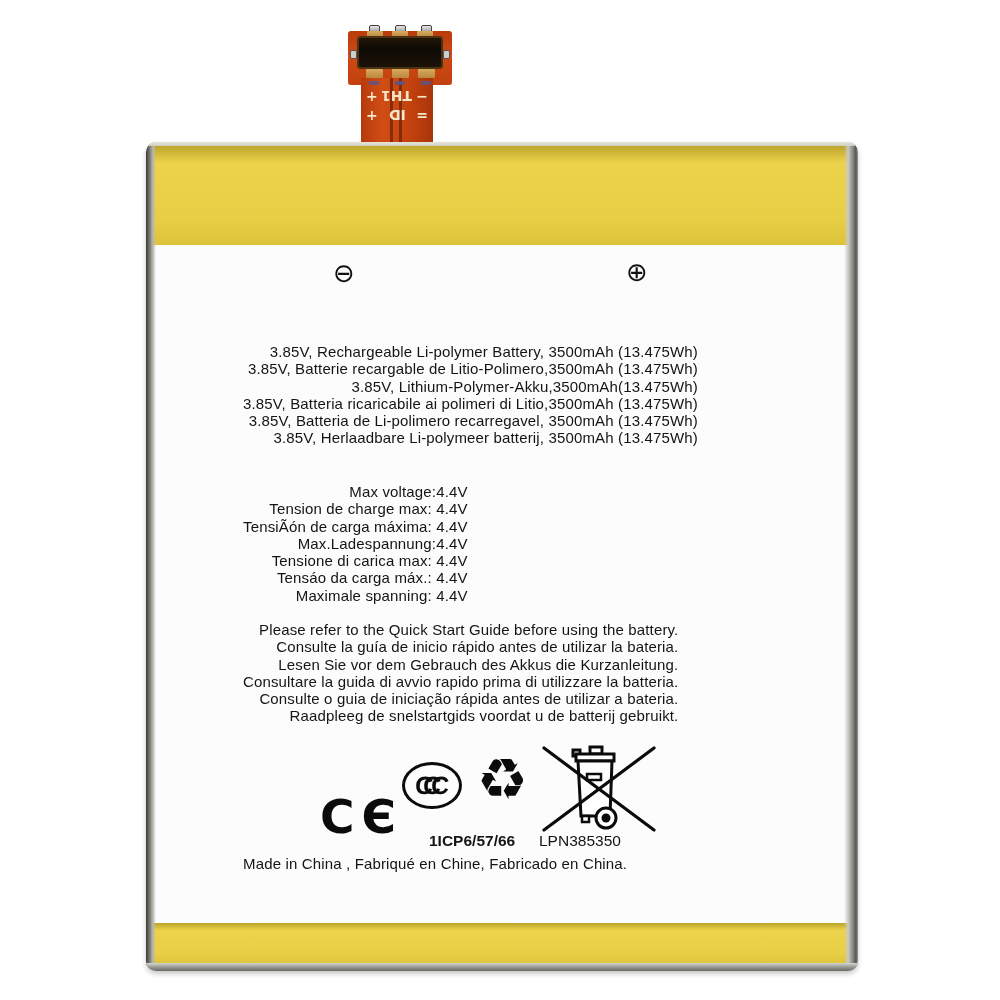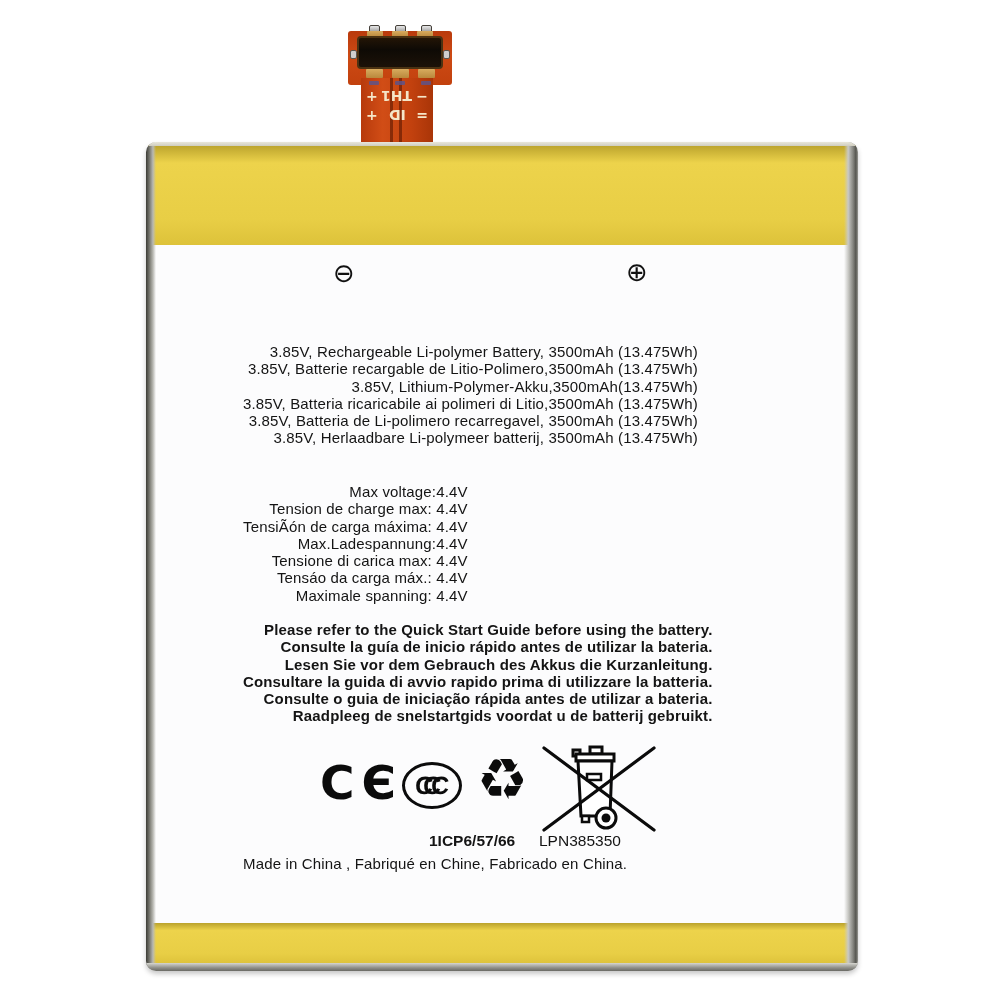--- a/index.html
+++ b/index.html
@@ -38,21 +38,21 @@
   .band-top{top:3px;height:100px;}
   .band-bottom{top:781px;height:41px;}
 
   
   .polarity{position:absolute;z-index:3;width:30px;text-align:center;color:#111;
     font:26px/30px "DejaVu Sans","Liberation Sans",sans-serif;}
   .textblock{position:absolute;z-index:3;left:243px;color:#141414;
     font:15px/17.3px "Liberation Sans",sans-serif;letter-spacing:.15px;white-space:nowrap;text-align:right;}
   .textblock.origin{line-height:17.6px;}
 
-  .ce-mark{position:absolute;z-index:3;left:320px;top:757px;color:#0b0b0b;
+  .ce-mark{position:absolute;z-index:3;left:320px;top:791px;color:#0b0b0b;
     font:bold 47px/52px "DejaVu Sans","Liberation Sans",sans-serif;letter-spacing:7px;}
   .ccc-mark{position:absolute;z-index:3;left:402px;top:762px;width:60px;height:47px;border:3px solid #0b0b0b;
     border-radius:50%;box-sizing:border-box;display:flex;align-items:center;justify-content:center;}
   .ccc-mark span{color:#0b0b0b;font:bold 25px/25px "Liberation Sans",sans-serif;letter-spacing:-10px;
     padding-right:10px;transform:skewX(-4deg);}
   .recycle-mark{position:absolute;z-index:3;left:477px;top:747px;color:#0b0b0b;
     font:57px/64px "DejaVu Sans",sans-serif;}
   .bin-mark{position:absolute;z-index:3;left:540px;top:742px;}
   .code-text{position:absolute;z-index:3;color:#141414;font:15.5px/18px "Liberation Sans",sans-serif;white-space:nowrap;}
 </style>
@@ -119,21 +119,21 @@
   <div class="textblock" style="top:483px;">
     <div>Max voltage:4.4V</div>
     <div>Tension de charge max: 4.4V</div>
     <div>TensiÃón de carga máxima: 4.4V</div>
     <div>Max.Ladespannung:4.4V</div>
     <div>Tensione di carica max: 4.4V</div>
     <div>Tensáo da carga máx.: 4.4V</div>
     <div>Maximale spanning: 4.4V</div>
   </div>
 
-  <div class="textblock" style="top:621px;font-weight:bold;">
+  <div class="textblock" style="top:621px;">
     <div>Please refer to the Quick Start Guide before using the battery.</div>
     <div>Consulte la guía de inicio rápido antes de utilizar la bateria.</div>
     <div>Lesen Sie vor dem Gebrauch des Akkus die Kurzanleitung.</div>
     <div>Consultare la guida di avvio rapido prima di utilizzare la batteria.</div>
     <div>Consulte o guia de iniciação rápida antes de utilizar a bateria.</div>
     <div>Raadpleeg de snelstartgids voordat u de batterij gebruikt.</div>
   </div>
 
   <div class="ce-mark">CЄ</div>
   <div class="ccc-mark">

